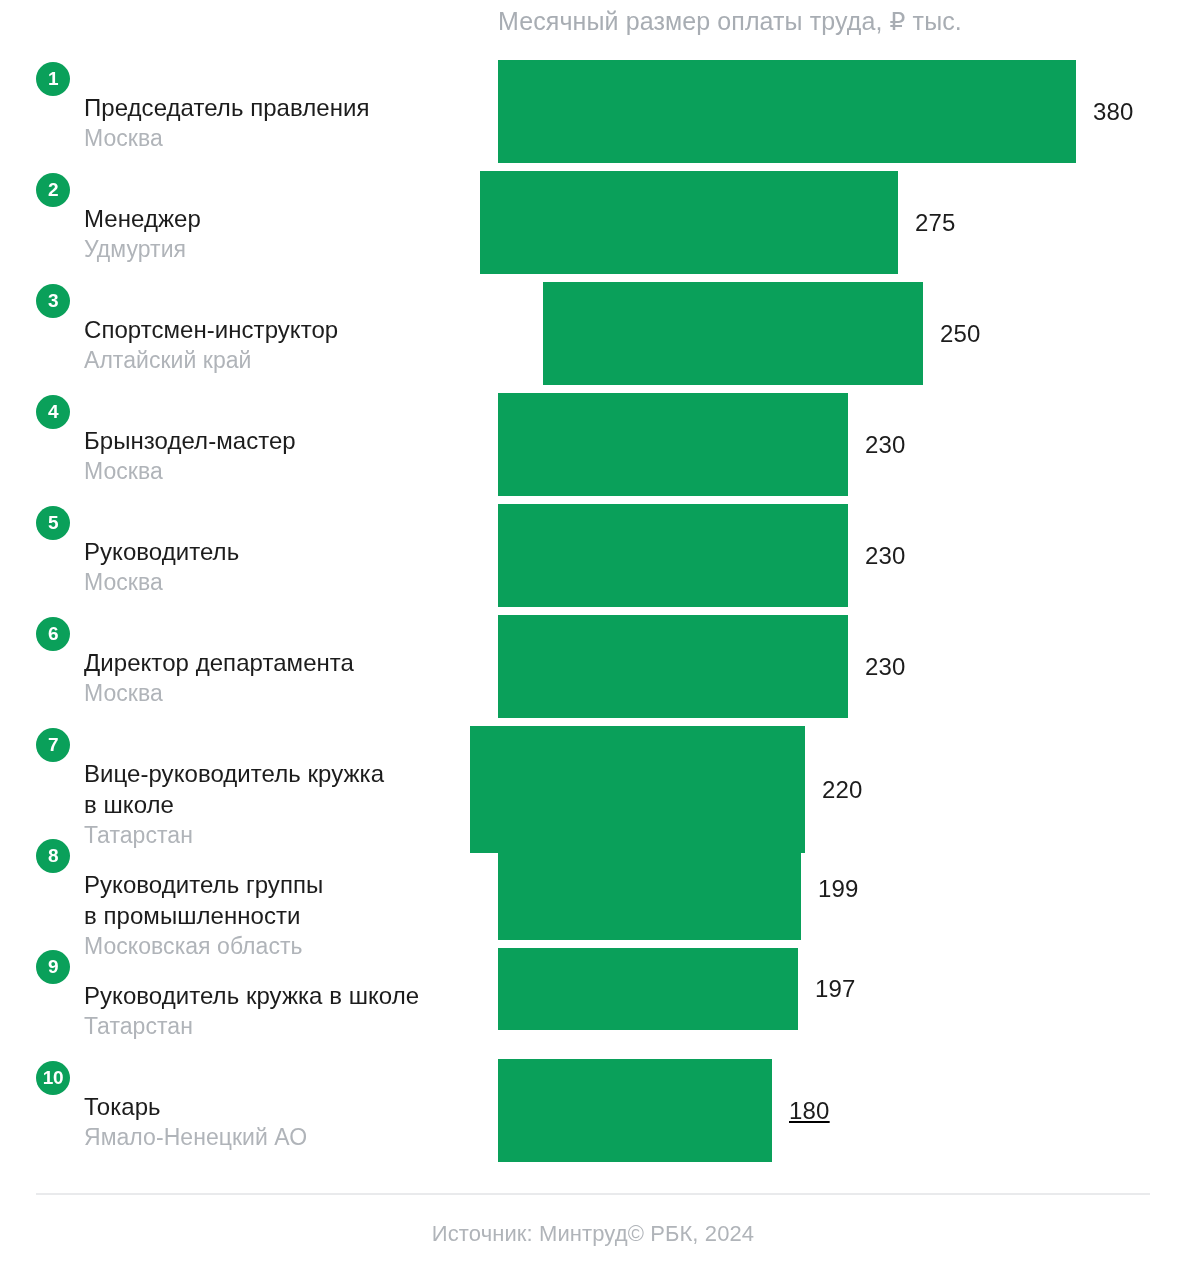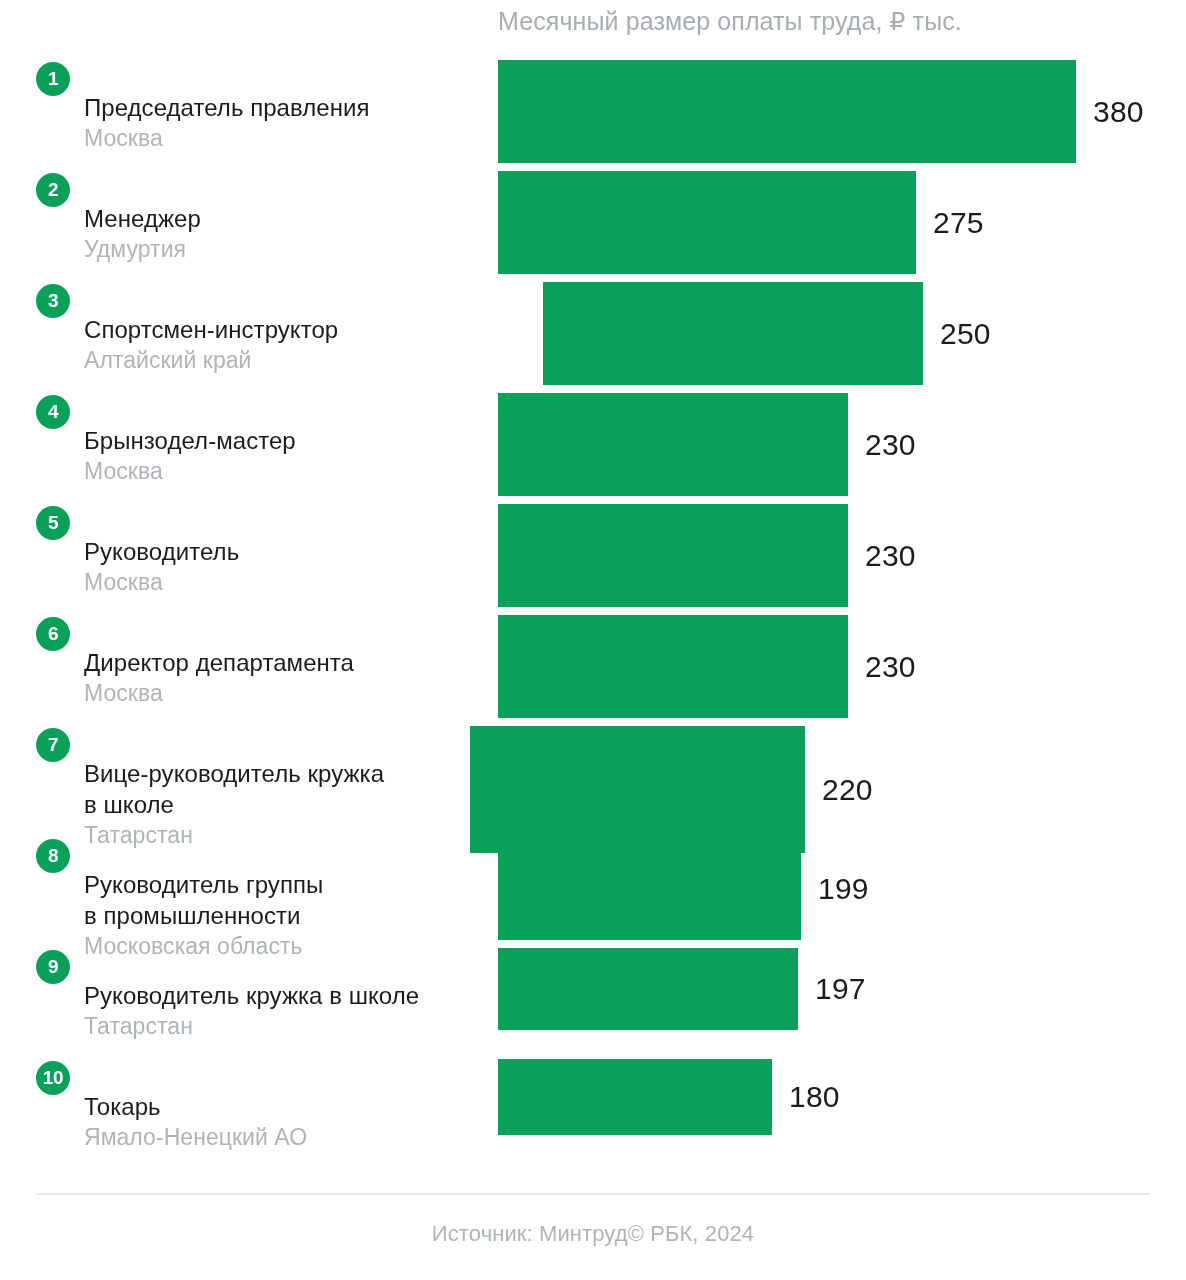--- a/index.html
+++ b/index.html
@@ -101,21 +101,21 @@
     align-items: center;
   }
 
   .bar {
     height: 100%;
     background: #0aa05a;
     flex: 0 0 auto;
   }
 
   .bar-value {
-    font-size: 30px;
+    font-size: 24px;
     color: #1c1c1c;
     margin-left: 17px;
     white-space: nowrap;
     letter-spacing: 0.2px;
   }
 
   
   .footer-divider {
     position: absolute;
     left: 36px;
@@ -164,21 +164,21 @@
         </div>
       </div>
       <div class="row" style="top: 111px; height: 103px;">
         <div class="row-label" style="height: 103px;">
           <div class="rank-badge">2</div>
           <div class="label-text">
             <div class="job-title">Менеджер</div>
             <div class="job-region">Удмуртия</div>
           </div>
         </div>
-        <div class="bar-wrap" style="left: 498px; height: 103px; text-align: center;">
+        <div class="bar-wrap" style="left: 480px; height: 103px; text-align: center;">
           <div class="bar" style="width: 418px; background: rgb(10, 160, 90);"></div>
           <div class="bar-value">275</div>
         </div>
       </div>
       <div class="row" style="top: 222px; height: 103px;">
         <div class="row-label" style="height: 103px;">
           <div class="rank-badge">3</div>
           <div class="label-text">
             <div class="job-title">Спортсмен-инструктор</div>
             <div class="job-region">Алтайский край</div>
@@ -270,21 +270,21 @@
         </div>
       </div>
       <div class="row" style="top: 999px; height: 103px;">
         <div class="row-label" style="height: 103px;">
           <div class="rank-badge">10</div>
           <div class="label-text">
             <div class="job-title">Токарь</div>
             <div class="job-region">Ямало-Ненецкий АО</div>
           </div>
         </div>
-        <div class="bar-wrap" style="left: 498px; height: 76px;">
+        <div class="bar-wrap" style="left: 498px; height: 103px; text-decoration: underline;">
           <div class="bar" style="width: 274px; background: rgb(10, 160, 90);"></div>
           <div class="bar-value">180</div>
         </div>
       </div>
     </div>
 
   <div class="footer-divider"></div>
 
   <div class="footer">
     <div class="source-text">Источник: Минтруд</div>

